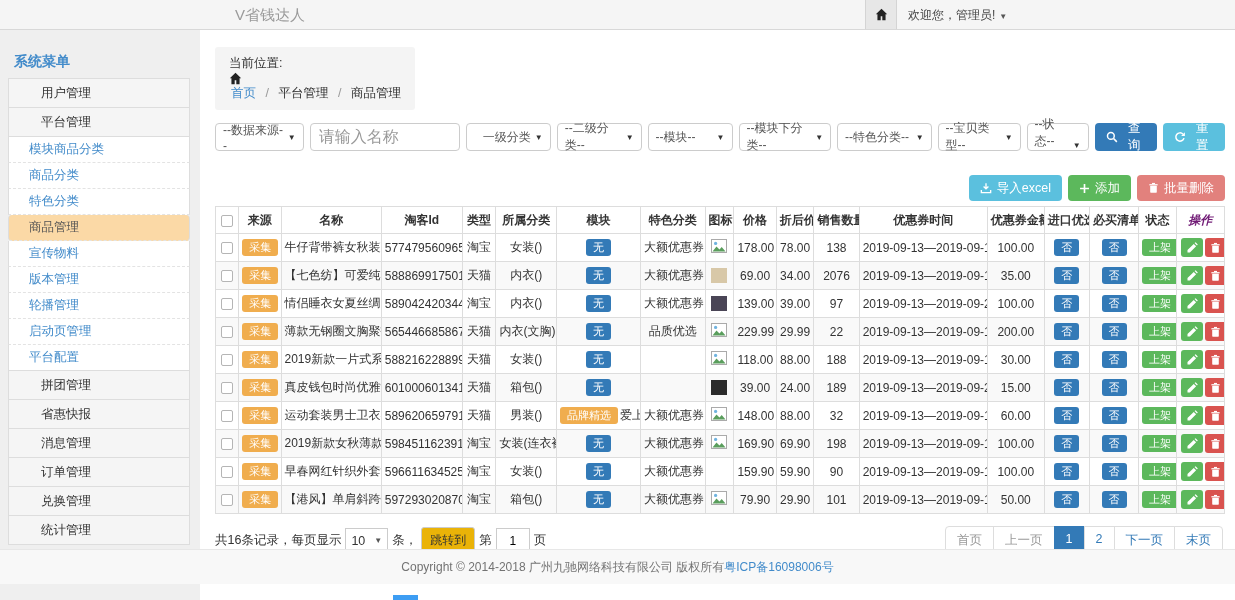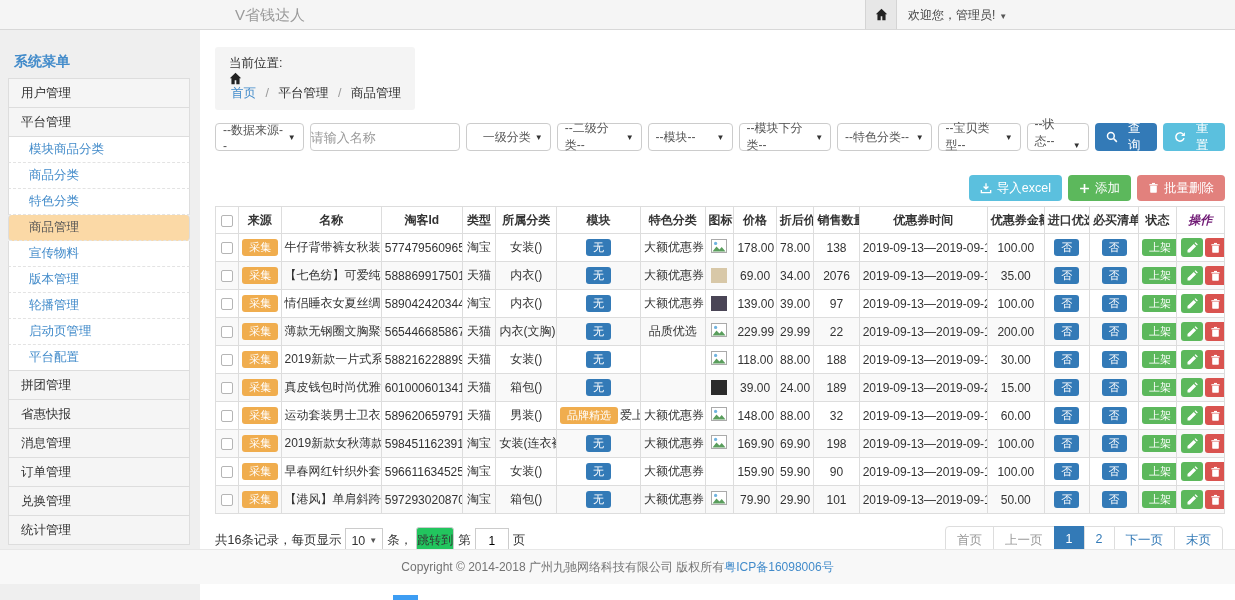--- a/index.html
+++ b/index.html
@@ -10,36 +10,36 @@
   .topbar { position:absolute; top:0; left:0; right:0; height:30px; background:#f5f5f5; border-bottom:1px solid #d8d8d8; z-index:6; }
   .app-title { position:absolute; left:235px; top:0; line-height:30px; font-size:15px; color:#9a9a9a; }
   .home-box { position:absolute; left:865px; top:0; width:32px; height:29px; background:#e7e7e7; border-left:1px solid #d4d4d4; border-right:1px solid #d4d4d4; display:flex; align-items:center; justify-content:center; color:#222; cursor:pointer; }
   .welcome { position:absolute; left:908px; top:0; line-height:30px; color:#444; cursor:pointer; }
   .caret { font-size:8px; color:#555; margin-left:4px; }
 
   
   .side-strip { position:absolute; left:0; top:30px; width:200px; height:570px; background:#efefef; }
   .sidebar { position:absolute; left:8px; top:44px; width:182px; }
   .side-title { color:#428bca; font-weight:bold; font-size:14px; padding:9px 6px 8px 6px; }
-  .sb-section { height:30px; line-height:29px; padding-left:12px; background:#f5f5f5; border:1px solid #ddd; margin-top:-1px; color:#333; font-size:12.5px; cursor:pointer; }
+  .sb-section { height:30px; line-height:29px; padding-left:32px; background:#f5f5f5; border:1px solid #ddd; margin-top:-1px; color:#333; font-size:12.5px; cursor:pointer; }
   .sb-sub { height:26px; line-height:25px; padding-left:20px; background:#fff; border-left:1px solid #ddd; border-right:1px solid #ddd; border-bottom:1px dashed #e3e3e3; color:#428bca; font-size:12.5px; cursor:pointer; }
   .sb-sub.active { background:#fbd9a6; color:#555; border-radius:4px; border-bottom:1px dashed #e3e3e3; }
 
   
   .content { position:absolute; left:200px; top:30px; right:0; padding:0 10px 0 15px; }
   .breadcrumb { display:inline-block; margin-top:17px; background:#f4f4f4; padding:8px 14px; font-size:12.5px; color:#333; border-radius:3px; }
   .breadcrumb .home-ic { color:#222; margin:0 2px; }
   .bc-link { color:#428bca; cursor:pointer; }
   .bc-sep { color:#999; margin:0 6px; }
 
   
   .filters { display:flex; margin-top:13px; gap:6px; align-items:center; }
   .fselect { height:28px; border:1px solid #ccc; border-radius:4px; background:#fff; display:flex; align-items:center; justify-content:space-between; padding:0 7px; color:#555; cursor:pointer; }
   .fselect .caret { color:#333; }
-  .ftext { height:28px; border:1px solid #ccc; border-radius:4px; padding:0 0; font-size:13px; color:#333; font-family:inherit; width:150px; }
+  .ftext { height:28px; border:1px solid #ccc; border-radius:4px; padding:0 8px; font-size:16px; color:#333; font-family:inherit; width:150px; }
   .ftext::placeholder { color:#9a9a9a; }
   .btn { border:none; border-radius:4px; color:#fff; font-size:12.5px; height:28px; padding:0 11px; display:inline-flex; align-items:center; gap:5px; cursor:pointer; font-family:inherit; }
   .btn-primary { background:#337ab7; }
   .btn-info { background:#5bc0de; }
   .btn-success { background:#5cb85c; }
   .btn-danger { background:#e2817d; }
   .toolbar { margin-top:24px; display:flex; justify-content:flex-end; gap:6px; }
   .toolbar .btn { height:26px; }
 
   
@@ -54,22 +54,22 @@
   .b-blue { background:#337ab7; }
   .b-green { background:#5cb85c; }
   .cb { display:inline-block; width:12px; height:12px; border:1px solid #b5b5b5; background:#fff; border-radius:2px; vertical-align:middle; cursor:pointer; }
   .thumb { display:inline-block; width:16px; height:15px; vertical-align:middle; }
   .act-btn { display:inline-flex; align-items:center; justify-content:center; width:22px; height:19px; border:none; border-radius:3px; color:#fff; cursor:pointer; margin:0 1px; padding:0; }
   .toggle-badge { cursor:pointer; }
 
   
   .pagi-row { display:flex; justify-content:space-between; align-items:center; margin-top:12px; }
   .pagi-left { display:flex; align-items:center; gap:4px; color:#333; font-size:12.5px; }
-  .pp-select { height:26px; border:1px solid #ccc; background:#fff; display:inline-flex; align-items:center; padding:9px 5px; cursor:pointer; }
-  .jump-btn { background:#22c55e; border:1px solid #ccc; border-radius:3px; padding:4px 0; font-size:12px; cursor:pointer; font-family:Liberation Sans, sans-serif; color:#333; }
+  .pp-select { height:26px; border:1px solid #ccc; background:#fff; display:inline-flex; align-items:center; gap:5px; padding:9px 5px; cursor:pointer; }
+  .jump-btn { background:#eab308; border:1px solid #ccc; border-radius:3px; padding:4px 8px; font-size:12px; cursor:pointer; font-family:Liberation Sans, sans-serif; color:#333; }
   .page-input { width:34px; height:26px; border:1px solid #ccc; text-align:center; font-size:12px; font-family:inherit; }
   .pagi-right { display:flex; margin-right:2px; }
   .pg-item { border:1px solid #ddd; background:#fff; padding:5px 11px; font-size:12.5px; color:#337ab7; cursor:pointer; margin-left:-1px; }
   .pg-item:first-child { border-radius:4px 0 0 4px; margin-left:0; }
   .pg-item:last-child { border-radius:0 4px 4px 0; }
   .pg-item.disabled { color:#999; }
   .pg-item.active { background:#337ab7; border-color:#337ab7; color:#fff; }
 
   
   .footer { position:absolute; left:0; right:0; bottom:16px; height:35px; background:#f8f8f8; border-top:1px solid #e7e7e7; z-index:5; text-align:center; line-height:35px; color:#737373; font-size:12px; }

